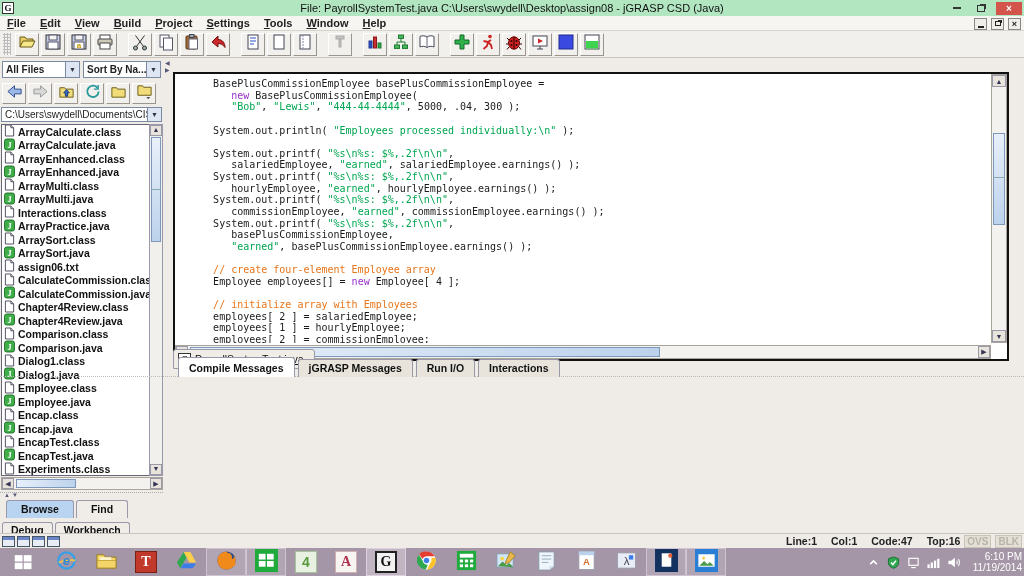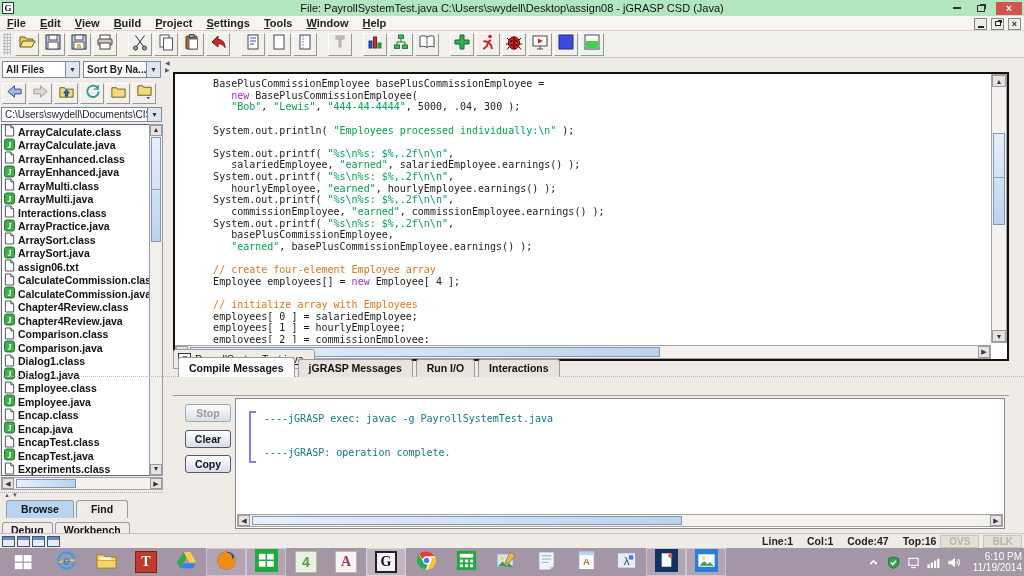--- a/index.html
+++ b/index.html
@@ -99,21 +99,21 @@
   #msg-bracket:before{top:0;} #msg-bracket:after{bottom:0;}
   .msg-line{position:absolute;left:28px;font:10px "DejaVu Sans Mono",monospace;color:#0e7a8a;white-space:pre;}
   #msg-hscroll{position:absolute;left:1px;right:1px;bottom:1px;height:13px;}
   
   #status-row{position:absolute;left:0;top:533px;width:1024px;height:15px;background:#efece7;
               border-top:1px solid #c9c5bd;display:flex;align-items:center;}
   #status-icons{display:flex;gap:2px;margin-left:2px;}
   .sic{width:13px;height:11px;border:1px solid #456;background:#e8ecf4;position:relative;}
   .sic:before{content:"";position:absolute;left:0;right:0;top:0;height:3px;background:#6a86c8;}
   #status-right{position:absolute;right:2px;display:flex;align-items:center;gap:14px;font-size:10.5px;font-weight:bold;color:#222;}
-  .mode{font-size:10px;color:#b8b4aa;border:1px solid #c8c4ba;background:#e4e0d6;padding:0 8px;margin-left:-10px;}
+  .mode{font-size:10px;color:#b8b4aa;border:1px solid #c8c4ba;background:#e4e0d6;padding:0 2px;margin-left:-10px;}
   
   #taskbar{position:absolute;left:0;top:548px;width:1024px;height:28px;background:#a596a7;display:flex;align-items:center;}
   #start-btn{width:46px;height:28px;display:flex;align-items:center;justify-content:center;}
   .tb-app{width:40px;height:28px;display:flex;align-items:center;justify-content:center;}
   .tb-app svg{width:23px;height:23px;}
   .tb-app .sq{width:22px;height:22px;display:flex;align-items:center;justify-content:center;
               font-size:14px;font-weight:bold;font-family:"Liberation Serif",serif;}
   .tb-app.running{border:1px solid #cfc2d2;background:rgba(255,255,255,.14);}
   .tb-app.active{background:rgba(255,255,255,.30);border:1px solid #ded2e0;}
   #tray{position:absolute;right:2px;top:0;height:28px;display:flex;align-items:center;gap:9px;}
@@ -580,21 +580,21 @@
         <div class="code-line"><span class="tok-p">      System.out.printf( </span><span class="tok-s">"%s\n%s: $%,.2f\n\n"</span><span class="tok-p">,</span></div>
         <div class="code-line"><span class="tok-p">         commissionEmployee, </span><span class="tok-s">"earned"</span><span class="tok-p">, commissionEmployee.earnings() );</span></div>
         <div class="code-line"><span class="tok-p">      System.out.printf( </span><span class="tok-s">"%s\n%s: $%,.2f\n\n"</span><span class="tok-p">,</span></div>
         <div class="code-line"><span class="tok-p">         basePlusCommissionEmployee,</span></div>
         <div class="code-line"><span class="tok-p">         </span><span class="tok-s">"earned"</span><span class="tok-p">, basePlusCommissionEmployee.earnings() );</span></div>
         <div class="code-line"></div>
         <div class="code-line"><span class="tok-c">      // create four-element Employee array</span></div>
         <div class="code-line"><span class="tok-p">      Employee employees[] = </span><span class="tok-k">new</span><span class="tok-p"> Employee[ 4 ];</span></div>
         <div class="code-line"></div>
         <div class="code-line"><span class="tok-c">      // initialize array with Employees</span></div>
-        <div class="code-line"><span class="tok-p">      employees[ 0 ] = salariedEmployee;</span></div>
+        <div class="code-line"><span class="tok-p">      employees[ 2 ] = salariedEmployee;</span></div>
         <div class="code-line"><span class="tok-p">      employees[ 1 ] = hourlyEmployee;</span></div>
         <div class="code-line"><span class="tok-p">      employees[ 2 ] = commissionEmployee;</span></div>
       </div>
     <div id="ed-vscroll" class="sb-track">
       <div class="sb-btn" style="top:0;width:100%;height:12px;">▲</div>
       <div class="sb-thumb" style="left:1px;right:1px;top:58px;height:92px;"></div>
       <div style="position:absolute;left:1px;right:1px;top:102px;border-top:1px solid #8aa;"></div>
       <div class="sb-btn" style="bottom:0;width:100%;height:12px;">▼</div>
     </div>
     <div id="ed-hscroll" class="sb-track">
@@ -613,37 +613,20 @@
   <div id="split2">
       <span class="updown" style="left:178px;">▲▼</span>
     </div>
 
   <div id="msgtabs">
       <div class="mtab active">Compile Messages</div>
       <div class="mtab">jGRASP Messages</div>
       <div class="mtab">Run I/O</div>
       <div class="mtab">Interactions</div>
     </div>
-  <div id="msg-panel">
-    <div id="msg-buttons">
-        <div class="mbtn disabled" style="top: 8px;">Stop</div>
-        <div class="mbtn" style="top: 33.5px;">Clear</div>
-        <div class="mbtn" style="top: 59px;">Copy</div>
-      </div>
-    <div id="msg-content">
-      <div id="msg-bracket"></div>
-      <div id="msg-hscroll" class="sb-track">
-        <div class="sb-btn" style="left:0;">◀</div>
-        <div class="sb-thumb v" style="left:14px;top:1px;bottom:1px;width:430px;"></div>
-        <div class="sb-btn" style="right:0;">▶</div>
-      </div>
-    <div class="msg-line" style="top: 14px;">----jGRASP exec: javac -g PayrollSystemTest.java</div>
-        <div class="msg-line" style="top: 48px;">----jGRASP: operation complete.</div>
-      </div>
-  </div>
 
   <div id="status-row">
     <div id="status-icons">
       <span class="sic"></span>
       <span class="sic"></span>
       <span class="sic"></span>
       <span class="sic"></span>
     </div>
     <div id="status-right">
         <span>Line:1</span>

